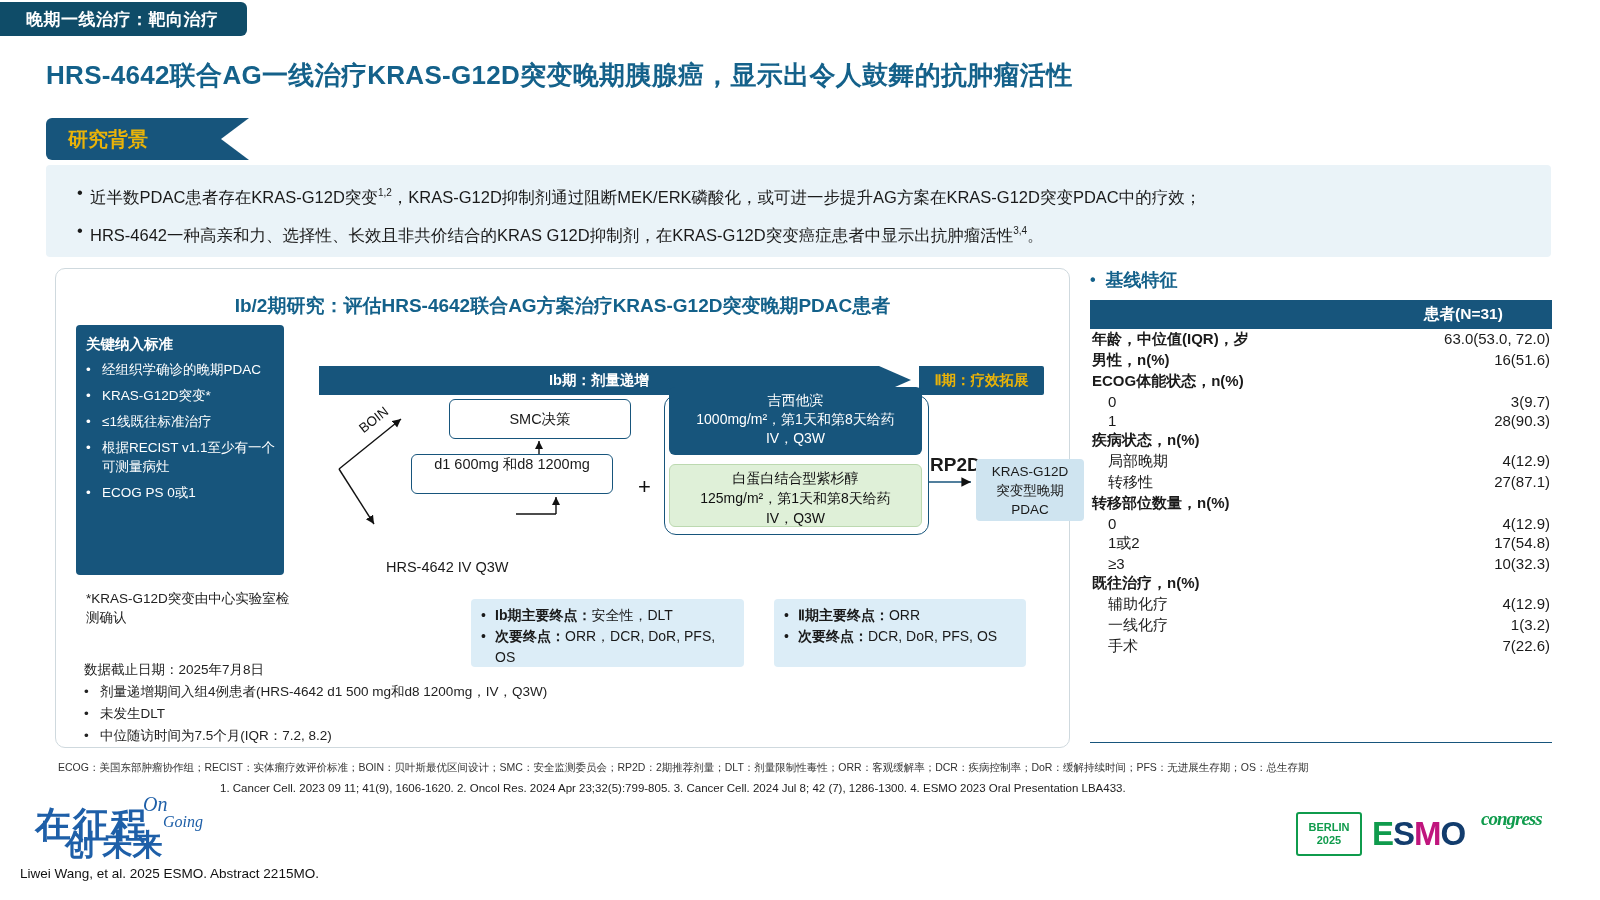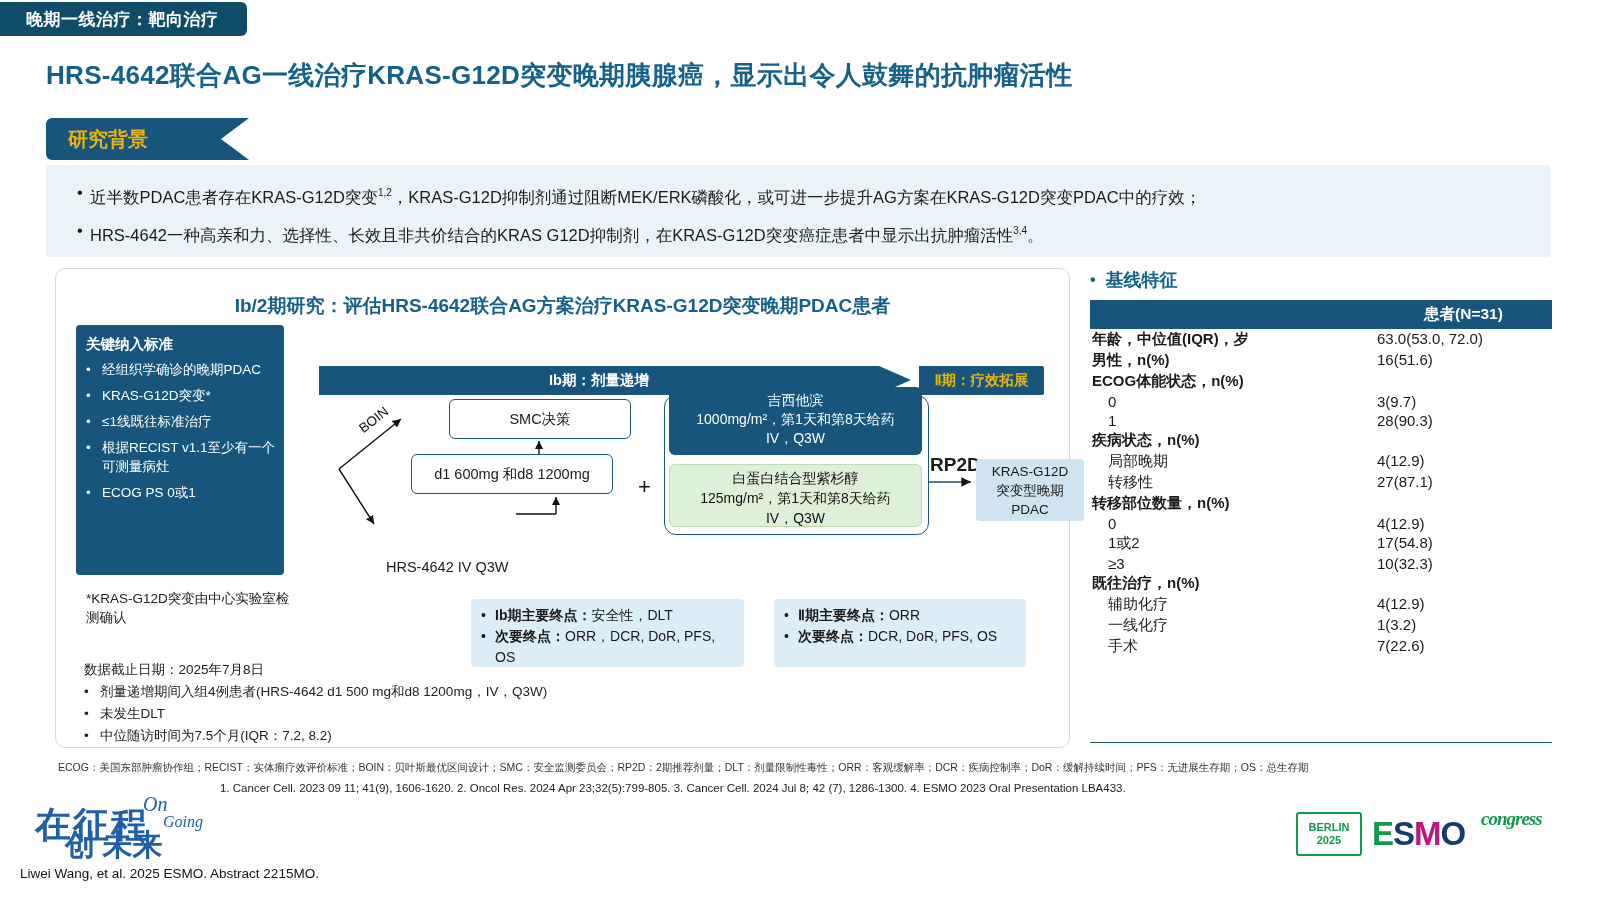--- a/index.html
+++ b/index.html
@@ -215,21 +215,21 @@
     display: flex; align-items: center; justify-content: center;
     font-size: 14.5px;
   }
   .dose-box-1 {
     position: absolute;
     left: 355px; top: 185px;
     width: 200px; height: 38px;
     border: 1.5px solid #17557c;
     border-radius: 6px;
     background: #fff;
-    display: flex; align-items: center; justify-content: center;
+    display: flex; justify-content: center;
     font-size: 14.5px;
   }
   .dose-box-2 {
     position: absolute;
     left: 315px; top: 245px;
     width: 180px; height: 38px;
     background: #17557c;
     color: #fff;
     border-radius: 4px;
     display: flex; align-items: center; justify-content: center;
@@ -345,21 +345,21 @@
     font-weight: bold;
     padding: 4px 0;
     text-align: center;
   }
   .bl-table th.blank { background: #17557c; }
   .bl-table td {
     padding: 1px 2px;
     vertical-align: top;
   }
   .bl-table td.label { width: 265px; }
-  .bl-table td.val { text-align: left; }
+  .bl-table td.val { text-align: right; }
   .bl-table tr.head-row td.label { font-weight: bold; }
   .bl-table td.indent { padding-left: 18px; }
   .bl-bottom-line {
     position: absolute;
     left: 1090px; top: 742px;
     width: 462px;
     border-bottom: 1.5px solid #17557c;
   }
 
   

